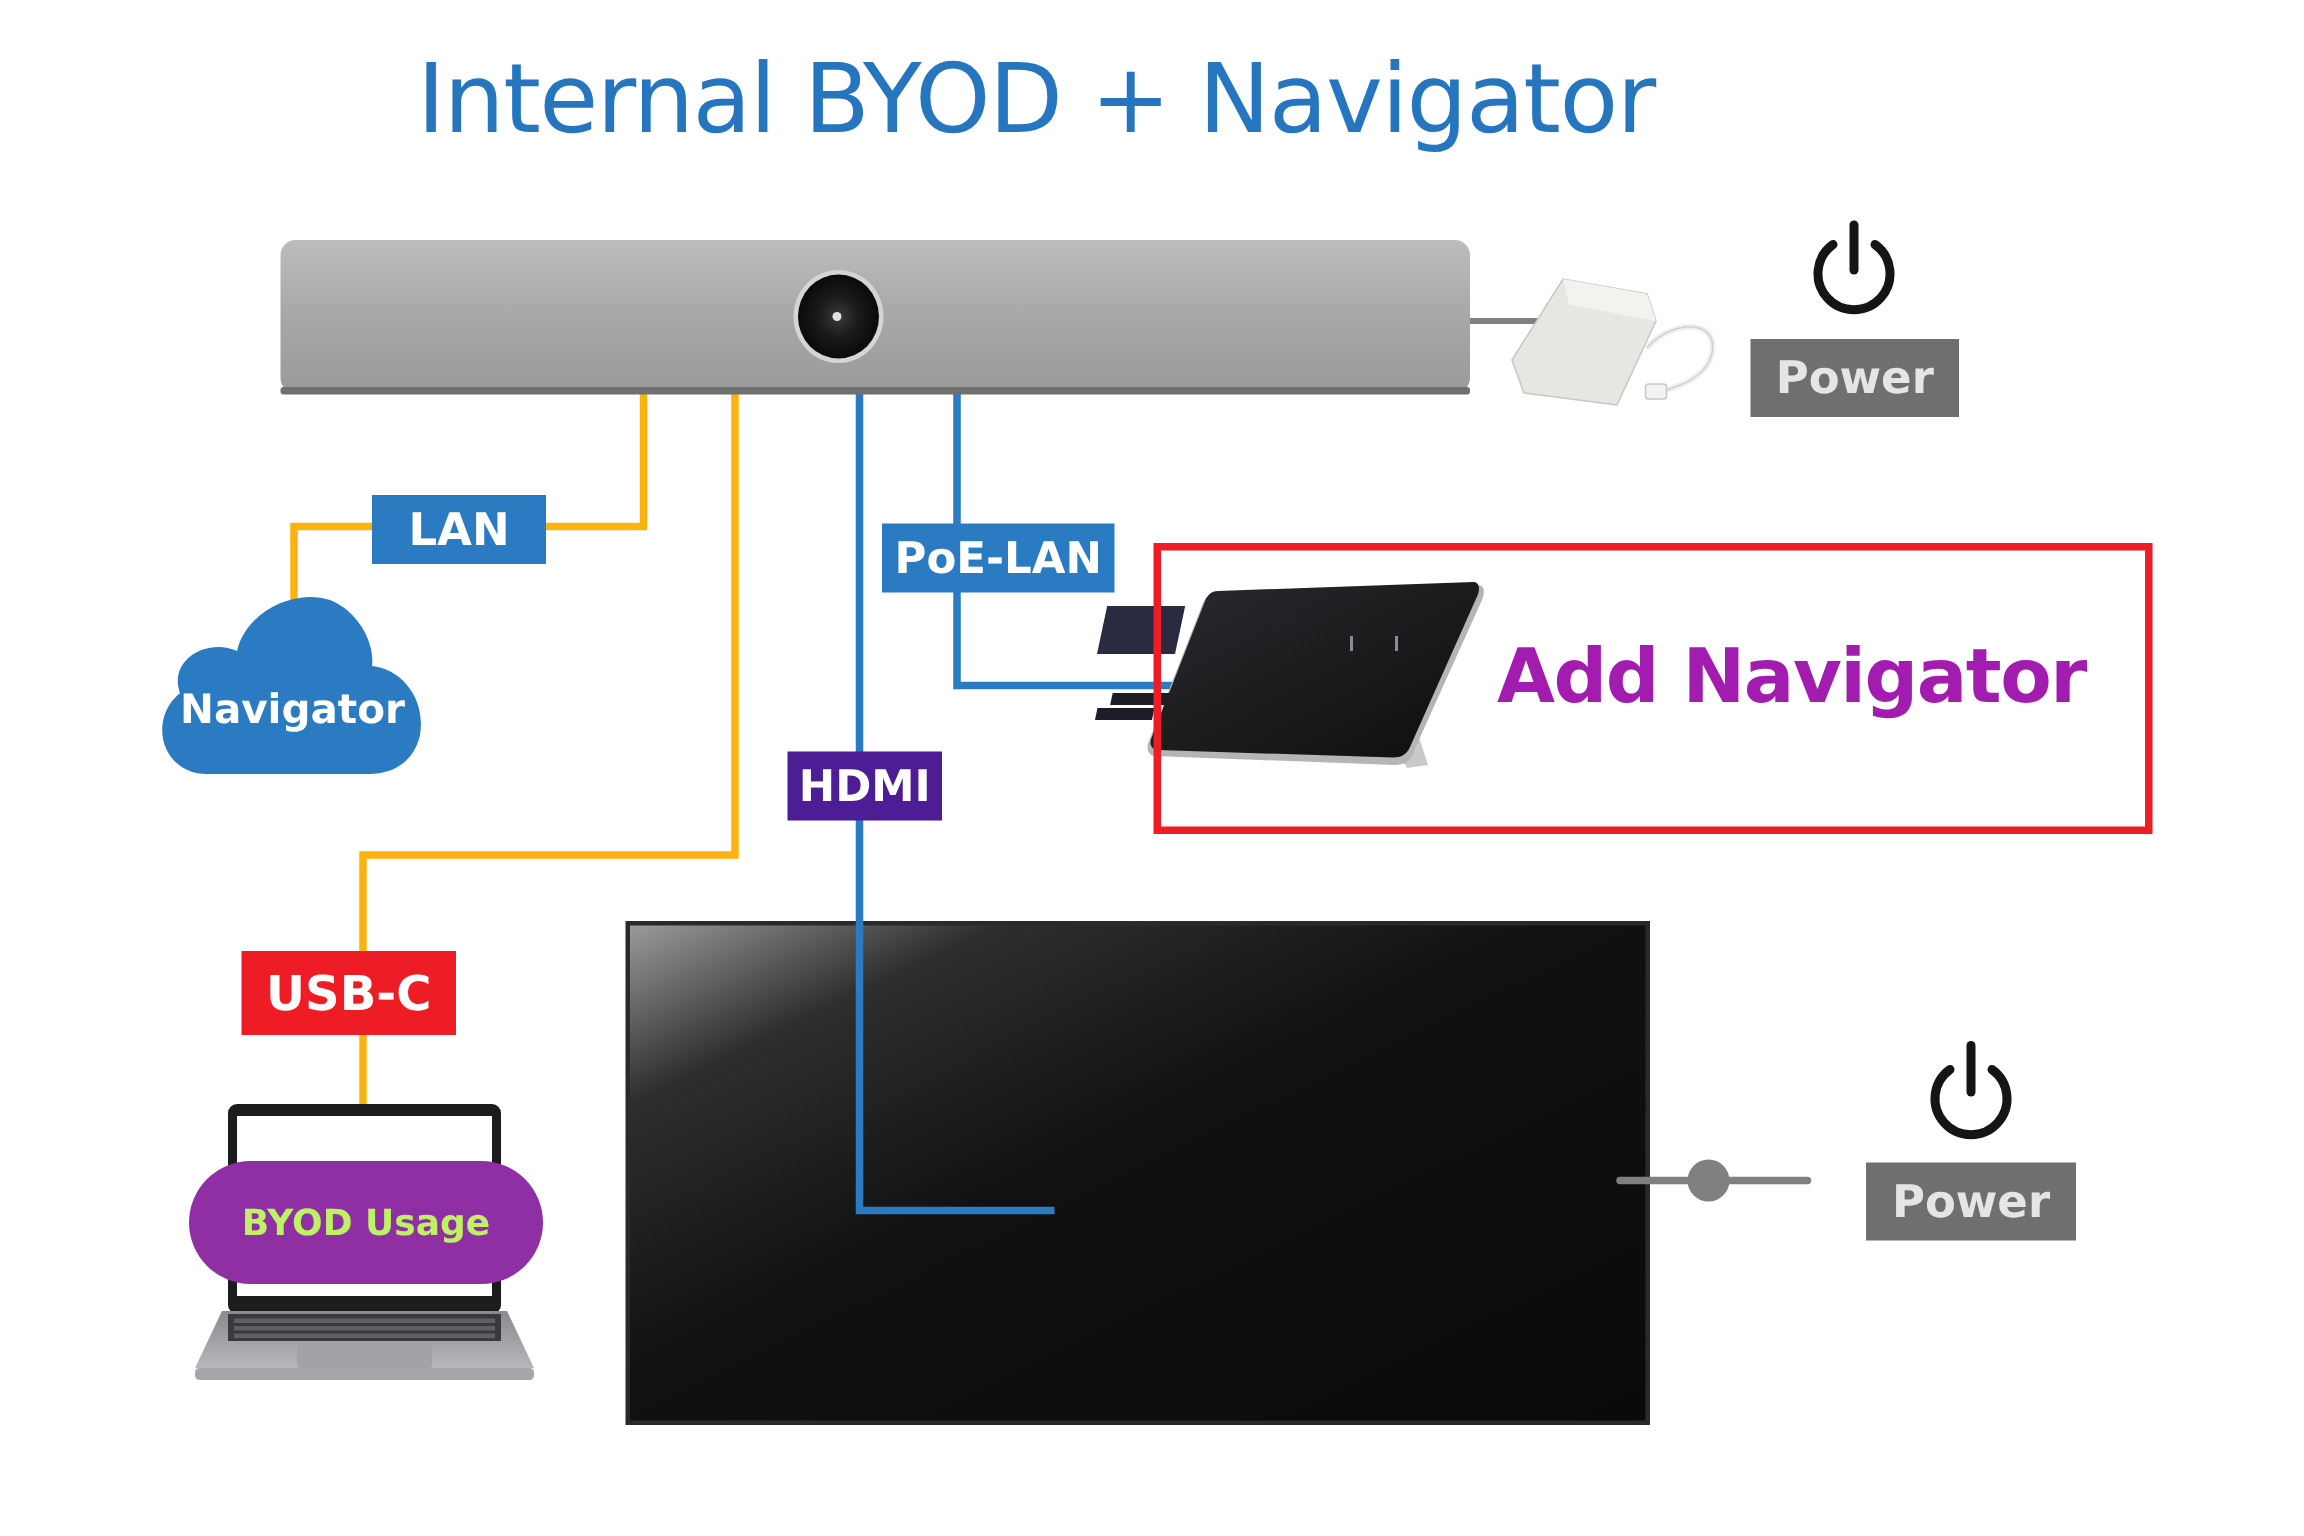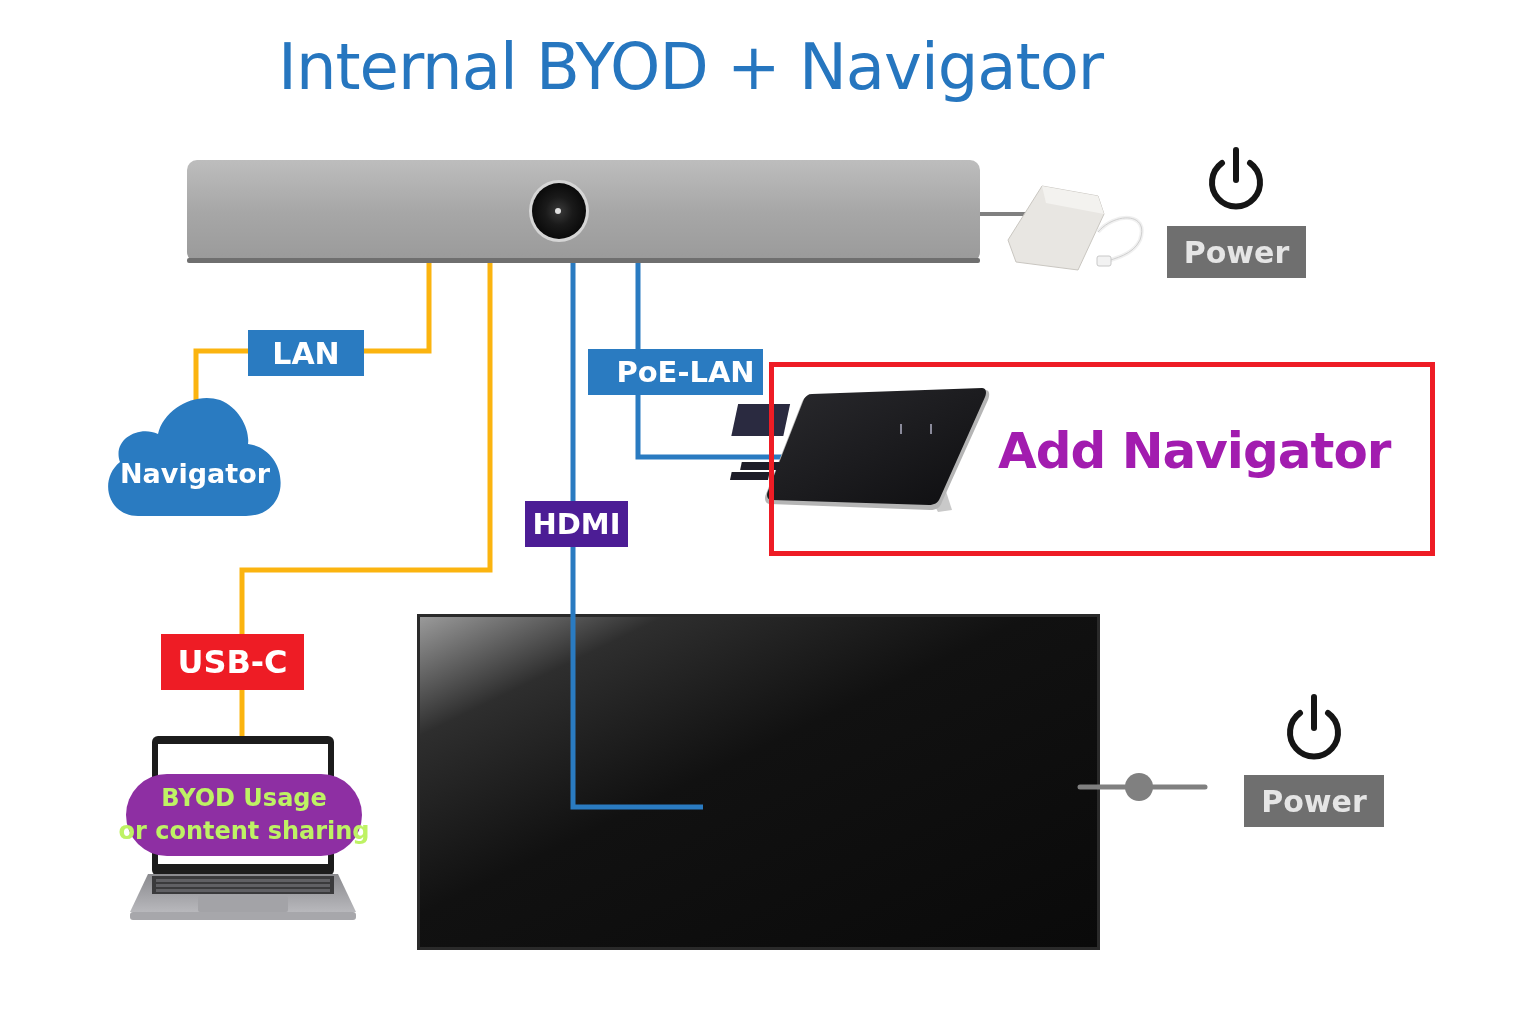--- a/index.html
+++ b/index.html
@@ -1,21 +1,21 @@
 <!DOCTYPE html>
 <html><head>
   <meta charset="utf-8">
   <style>
     html, body { margin:0; padding:0; background:#ffffff; }
     body { width:1536px; height:1024px; position:relative; overflow:hidden; font-family:"DejaVu Sans", sans-serif; }
     svg#diagram { position:absolute; left:0; top:0; width:1536px; height:1024px; }
     .title { position:absolute; left:278px; top:30px; font-size:64px; color:#2676bf; font-family:"DejaVu Sans", sans-serif; letter-spacing:-1px; white-space:nowrap; }
     .label { position:absolute; display:flex; align-items:center; justify-content:center; color:#ffffff; font-weight:bold; font-family:"DejaVu Sans", sans-serif; white-space:nowrap; }
     .lan-label { left:248px; top:330px; width:116px; height:46px; background:#2a7bc1; font-size:30px; }
-    .poe-label { left:588px; top:349px; width:155px; height:46px; background:#2a7bc1; font-size:29px;padding-left:20px; }
+    .poe-label { left:588px; top:349px; width:155px; height:46px; background:#2a7bc1; font-size:29px; }
     .hdmi-label { left:525px; top:501px; width:103px; height:46px; background:#4c1d95; font-size:29px; }
     .usbc-label { left:161px; top:634px; width:143px; height:56px; background:#ee1c25; font-size:32px; }
     .power-label { background:#6f6f6f; font-weight:bold; font-size:30px; color:#e5e5e5; }
     .power-label-1 { left:1167px; top:226px; width:139px; height:52px; }
     .power-label-2 { left:1244px; top:775px; width:140px; height:52px; }
     .cloud-text { position:absolute; left:120px; top:458px; width:140px; text-align:center; color:#ffffff; font-weight:bold; font-size:27px; }
     .byod-pill { position:absolute; left:126px; top:774px; width:236px; height:82px; border-radius:41px; background:#8e2fa3; color:#bef264; font-weight:bold; display:flex; flex-direction:column; align-items:center; justify-content:center; line-height:33px; font-size:24px; }
     .byod-pill span { display:block; white-space:nowrap; }
     .nav-box { position:absolute; left:769px; top:362px; width:656px; height:184px; border:5px solid #ee1c25; box-sizing:content-box; }
     .nav-text { position:absolute; left:998px; top:422px; font-size:50px; font-weight:bold; color:#a21caf; white-space:nowrap; letter-spacing:-1px; }
@@ -148,17 +148,16 @@
 <div class="label hdmi-label">HDMI</div>
 <div class="label usbc-label">USB-C</div>
 
 <div class="label power-label power-label-1">Power</div>
 <div class="label power-label power-label-2">Power</div>
 
 <div class="cloud-text">Navigator</div>
 
 <div class="byod-pill">
   <span>BYOD Usage</span>
-  <span>or content sharing</span>
 </div>
 
 <div class="nav-box"></div>
 <div class="nav-text">Add Navigator</div>
 
 </body></html>

